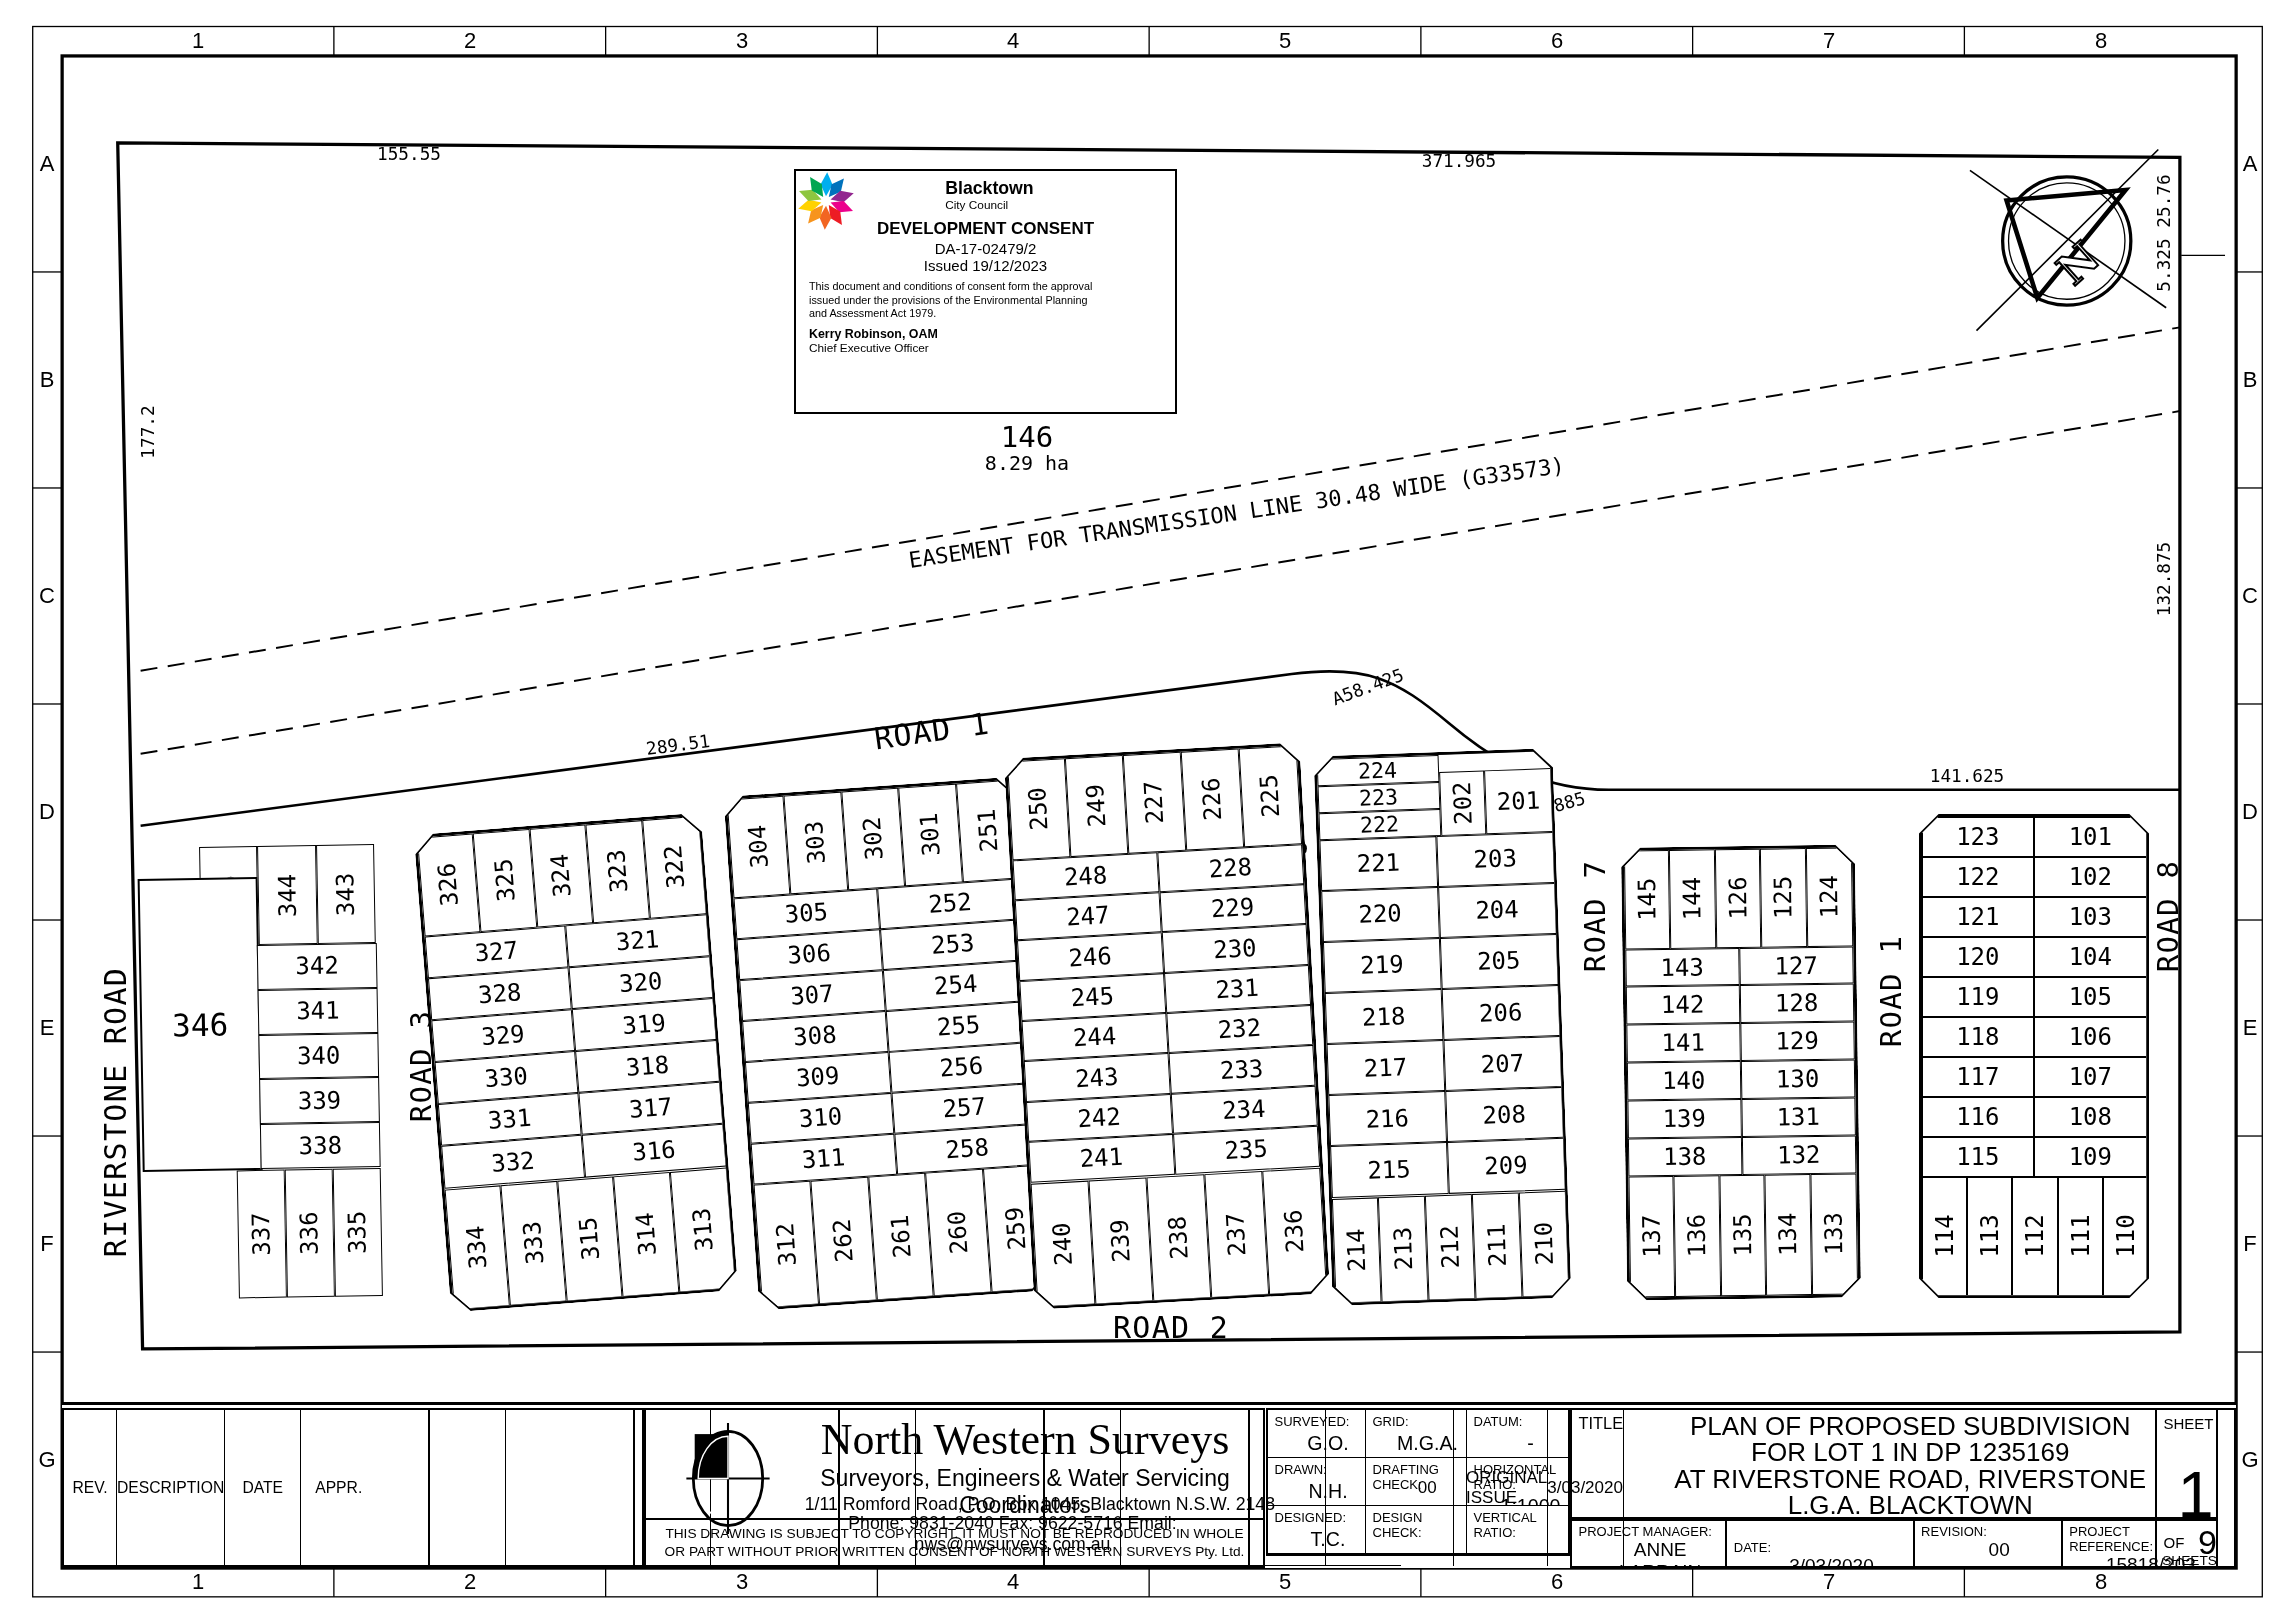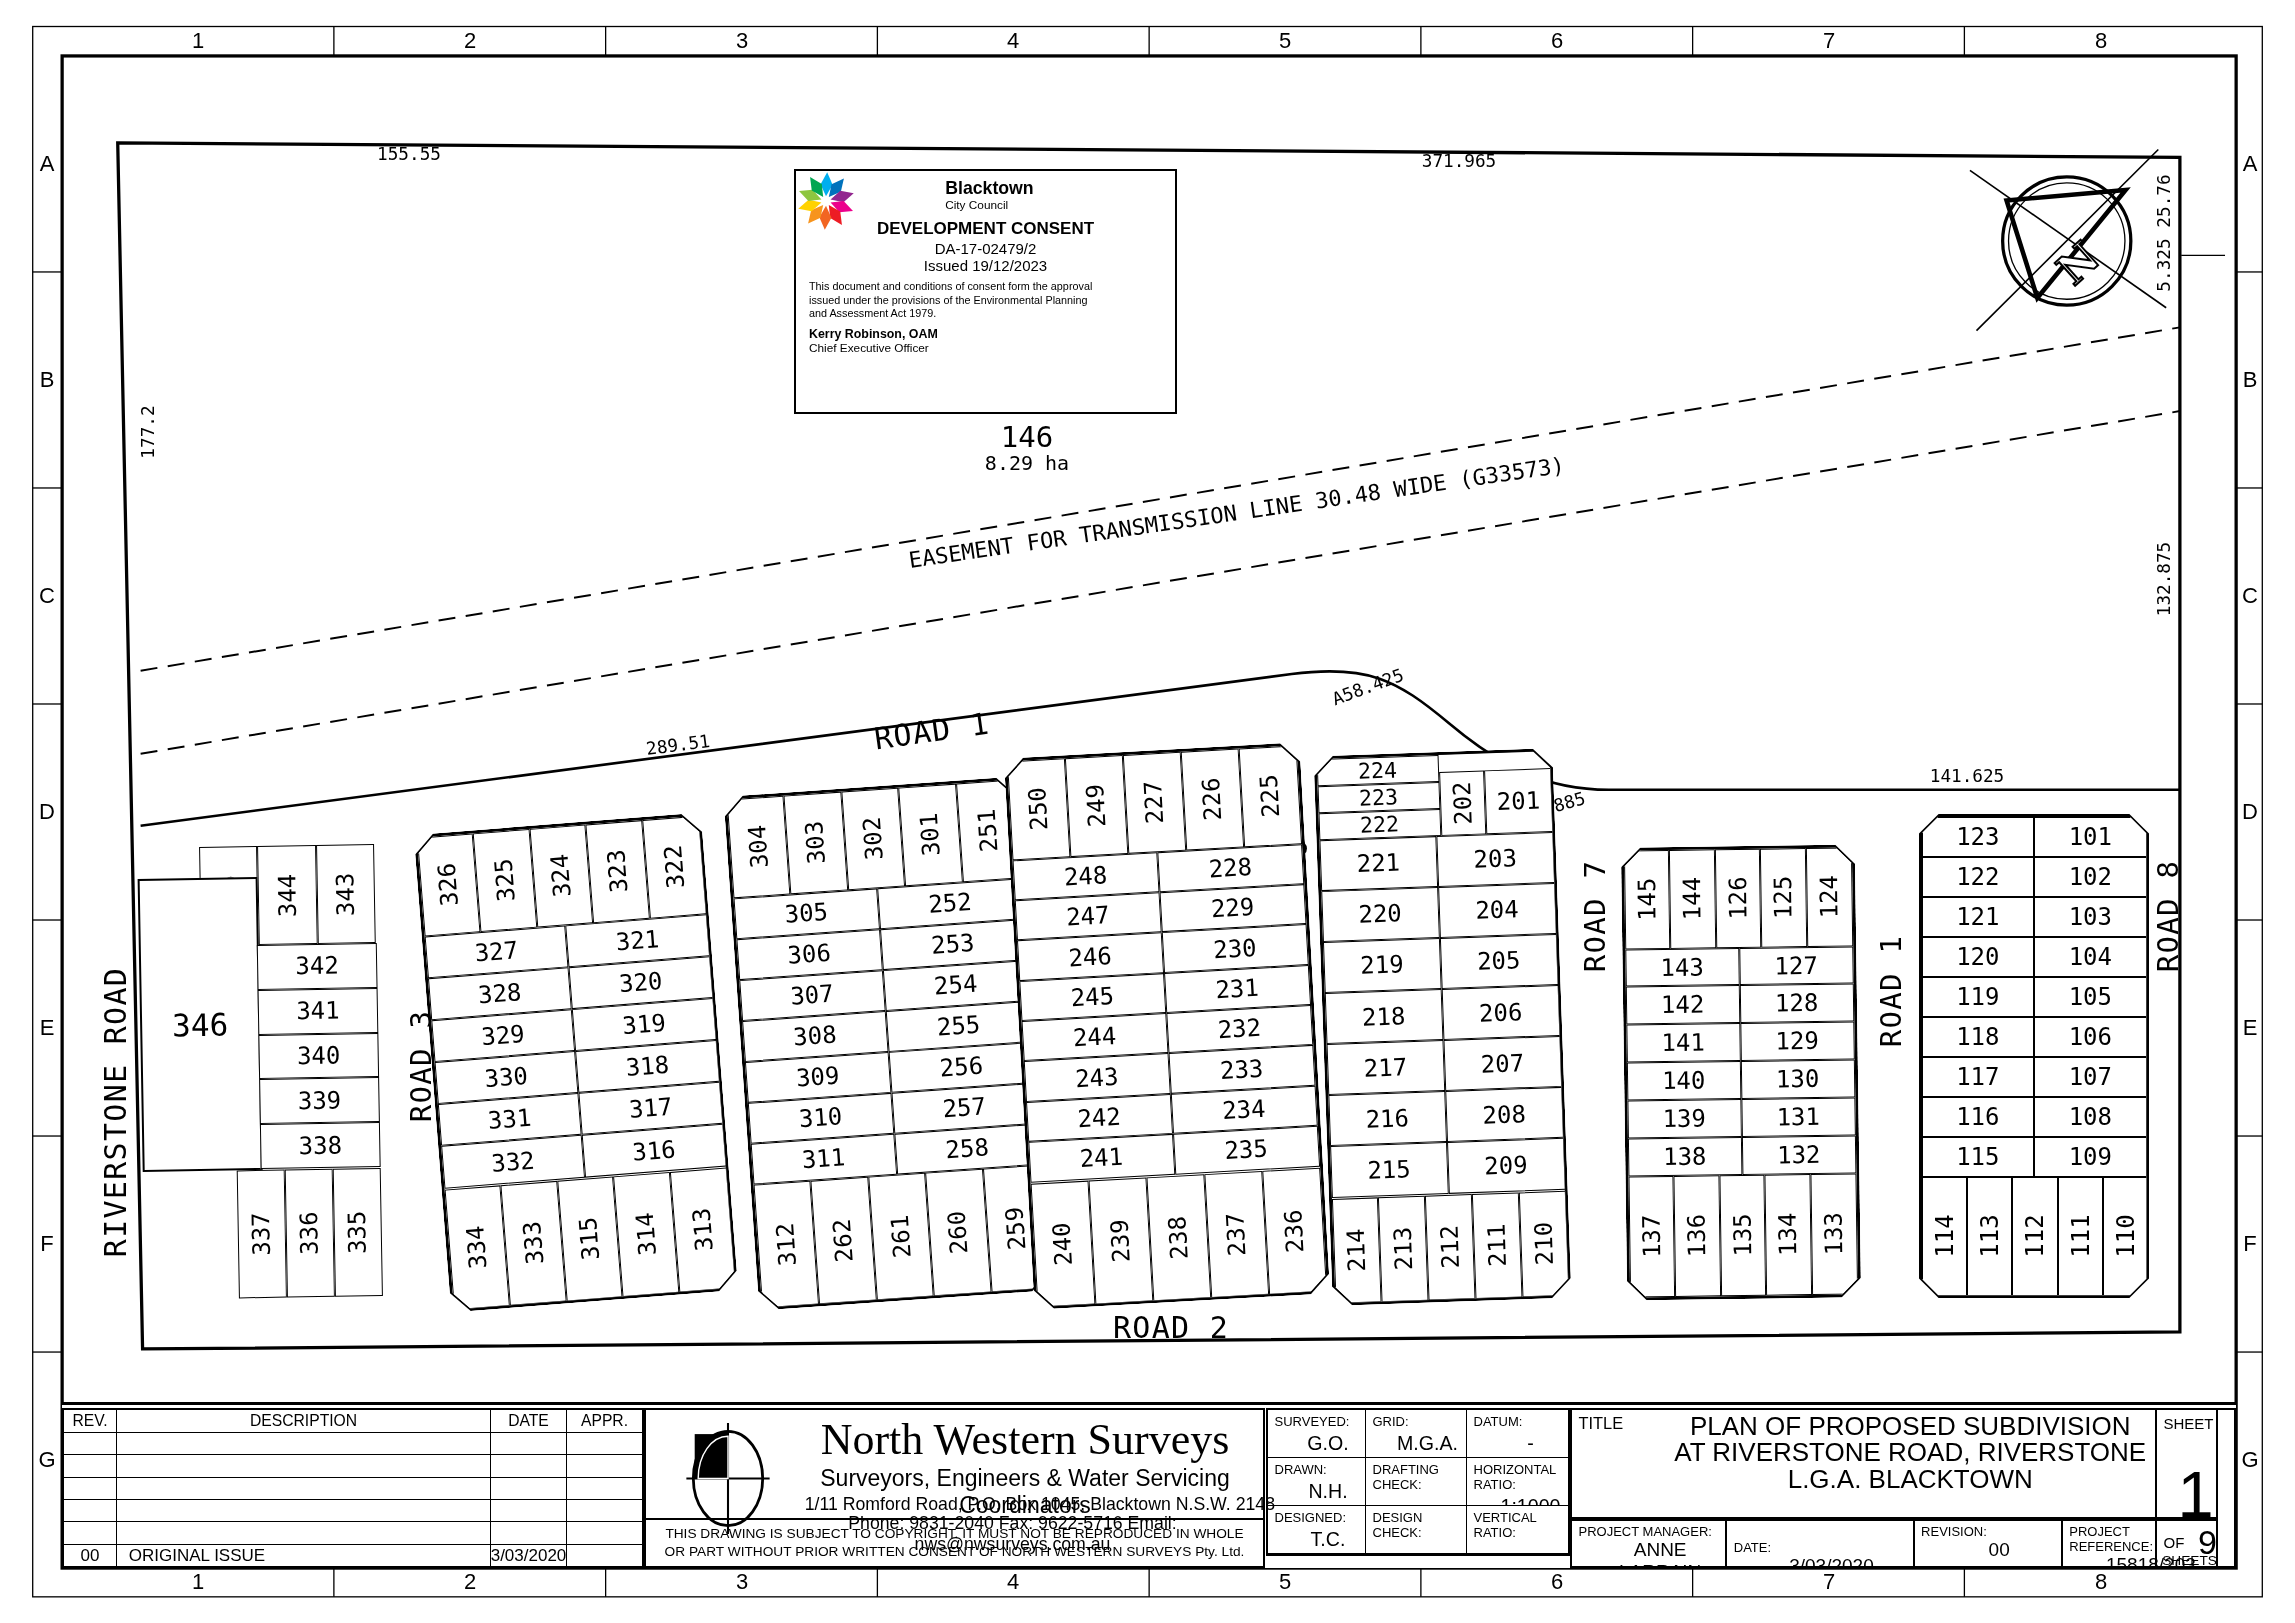--- a/index.html
+++ b/index.html
@@ -32,21 +32,21 @@
   .consent .iss{font-size:15px;text-align:center;}
   .consent .body{font-size:10.8px;margin:6.5px 0 0 13px;line-height:1.25;}
   .consent .sig{font-size:12.4px;font-weight:bold;margin:6.5px 0 0 13px;}
   .consent .sigt{font-size:11.8px;margin:0 0 0 13px;}
   
   .tb{position:absolute;left:62px;top:1402px;width:2174px;height:166px;background:#fff;
       border-top:3.3px solid #000;box-sizing:border-box;font-family:"Liberation Sans",sans-serif;}
   .tbbox{position:absolute;border:2px solid #000;box-sizing:border-box;}
   .fl{font-size:15px;padding:3.9px 0 0 6.5px;}
   .fv{font-size:21.6px;text-align:center;margin-top:2.6px;margin-left:23px;}
-  .revgrid{position:absolute;left:0;top:3.3px;width:582px;height:160px;display:flex;flex-direction:column;border:2px solid #000;box-sizing:border-box;}
+  .revgrid{position:absolute;left:0;top:3.3px;width:582px;height:160px;display:flex;flex-direction:row;border:2px solid #000;box-sizing:border-box;}
   .revrow{flex:1;display:flex;border-bottom:1.3px solid #000;}
   .revrow:last-child{border-bottom:none;}
   .revrow div{border-right:1.3px solid #000;display:flex;align-items:center;justify-content:center;font-size:15.7px;}
   .revrow div:last-child{border-right:none;}
   .rc1{width:52px;} .rc2{flex:1;} .rc3{width:75px;} .rc4{width:75px;}
   .company{left:582px;top:3.3px;width:621px;height:160px;}
   .cpy{position:absolute;left:0;right:0;bottom:0;height:41px;border-top:2px solid #000;
        text-align:center;font-size:13.7px;line-height:1.3;padding-top:5.2px;}
   .cname2{position:absolute;left:150px;top:3.9px;width:458px;text-align:center;
           font:44px "Liberation Serif",serif;}
@@ -872,20 +872,21 @@
         <div style="border-right: 1.3px solid rgb(0, 0, 0); border-bottom: 1.3px solid rgb(0, 0, 0); box-sizing: border-box; overflow: hidden;">
           <div class="fl" style="font-size: 13px;">VERTICAL RATIO:</div>
           <div class="fv" style="font-size: 19.6px;">-</div>
         </div>
       </div>
 
     <div class="tbbox titlearea">
       <div class="tlab">TITLE</div>
       <div class="titlelines">
         <div>PLAN OF PROPOSED SUBDIVISION</div>
+        <div>FOR LOT 1 IN DP 1235169</div>
         <div>AT RIVERSTONE ROAD, RIVERSTONE</div>
         <div>L.G.A. BLACKTOWN</div>
       </div>
     </div>
 
     <div id="footerFields" style="position: absolute; left: 1508px; top: 114px; width: 648px; height: 49px; display: flex; border: 2px solid rgb(0, 0, 0); box-sizing: border-box;">
         <div style="flex: 215 1 0%; border-right: 2px solid rgb(0, 0, 0); box-sizing: border-box; overflow: hidden;">
           <div class="fl" style="font-size: 13px; padding-top: 2.6px;">PROJECT MANAGER:</div>
           <div class="fv" style="font-size: 19px; margin-top: 0px;">ANNE LARRAIN</div>
         </div>

